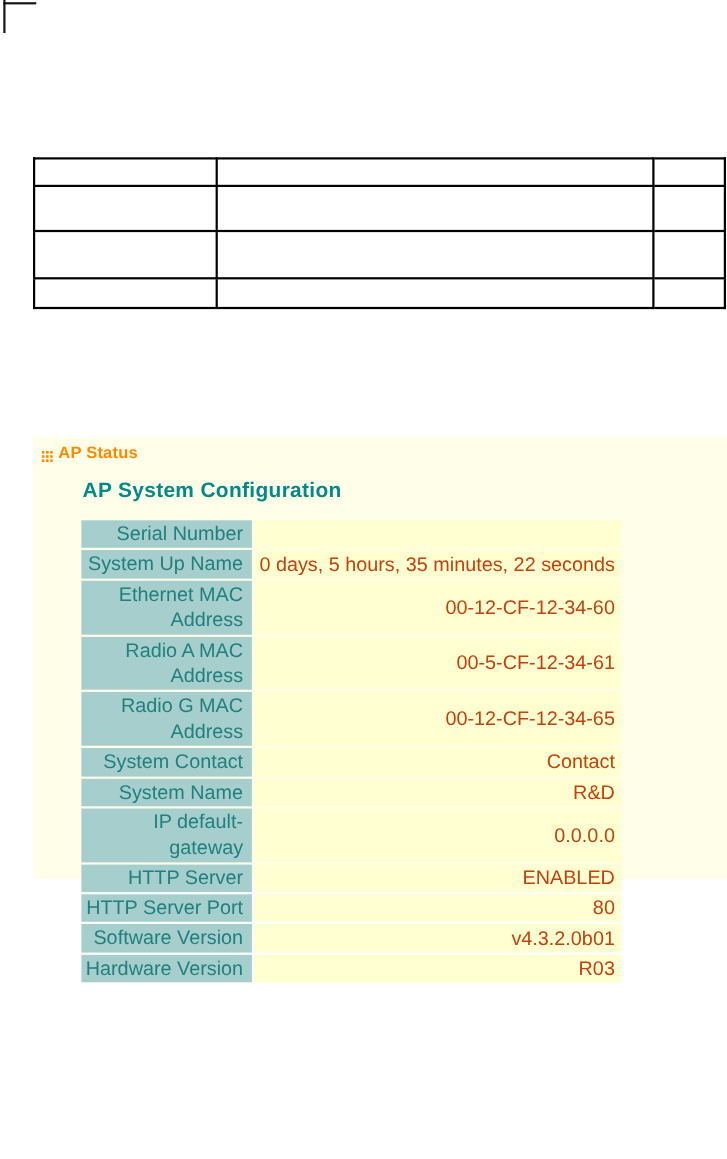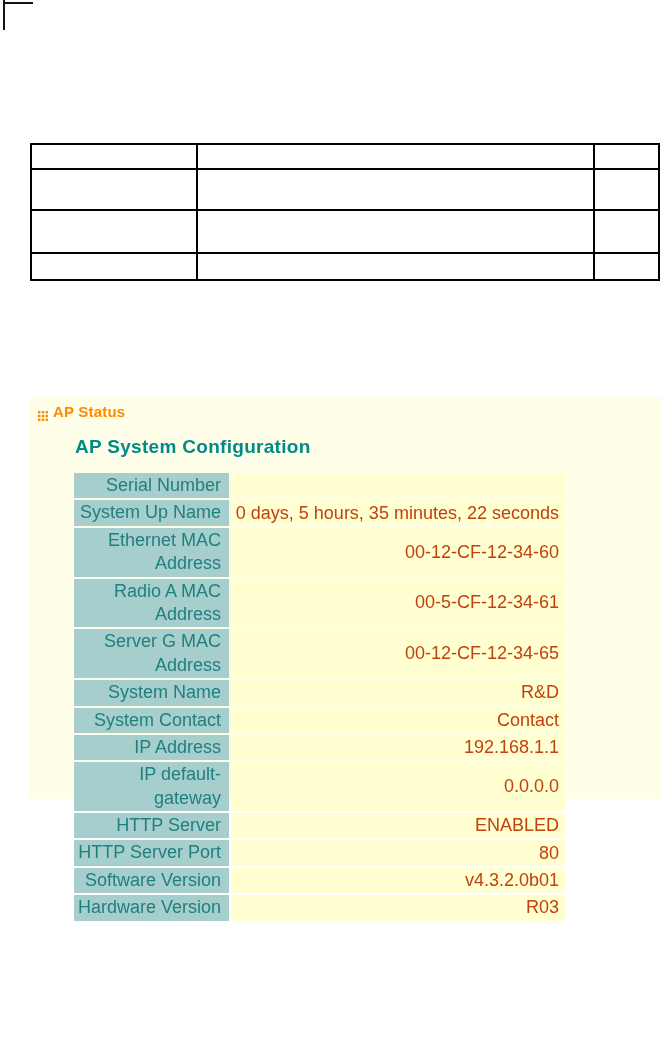--- a/index.html
+++ b/index.html
@@ -141,35 +141,31 @@
           <td class="label-cell">Ethernet MAC
 Address</td>
           <td class="value-cell">00-12-CF-12-34-60</td>
         </tr>
         <tr class="tall">
           <td class="label-cell">Radio A MAC
 Address</td>
           <td class="value-cell">00-5-CF-12-34-61</td>
         </tr>
         <tr class="tall">
-          <td class="label-cell">Server G MAC
+          <td class="label-cell">Radio G MAC
 Address</td>
           <td class="value-cell">00-12-CF-12-34-65</td>
-        </tr>
-        <tr>
-          <td class="label-cell">System Name</td>
-          <td class="value-cell">R&amp;D</td>
         </tr>
         <tr>
           <td class="label-cell">System Contact</td>
           <td class="value-cell">Contact</td>
         </tr>
         <tr>
-          <td class="label-cell">IP Address</td>
-          <td class="value-cell">192.168.1.1</td>
+          <td class="label-cell">System Name</td>
+          <td class="value-cell">R&amp;D</td>
         </tr>
         <tr>
           <td class="label-cell">IP default-gateway</td>
           <td class="value-cell">0.0.0.0</td>
         </tr>
         <tr>
           <td class="label-cell">HTTP Server</td>
           <td class="value-cell">ENABLED</td>
         </tr>
         <tr>

